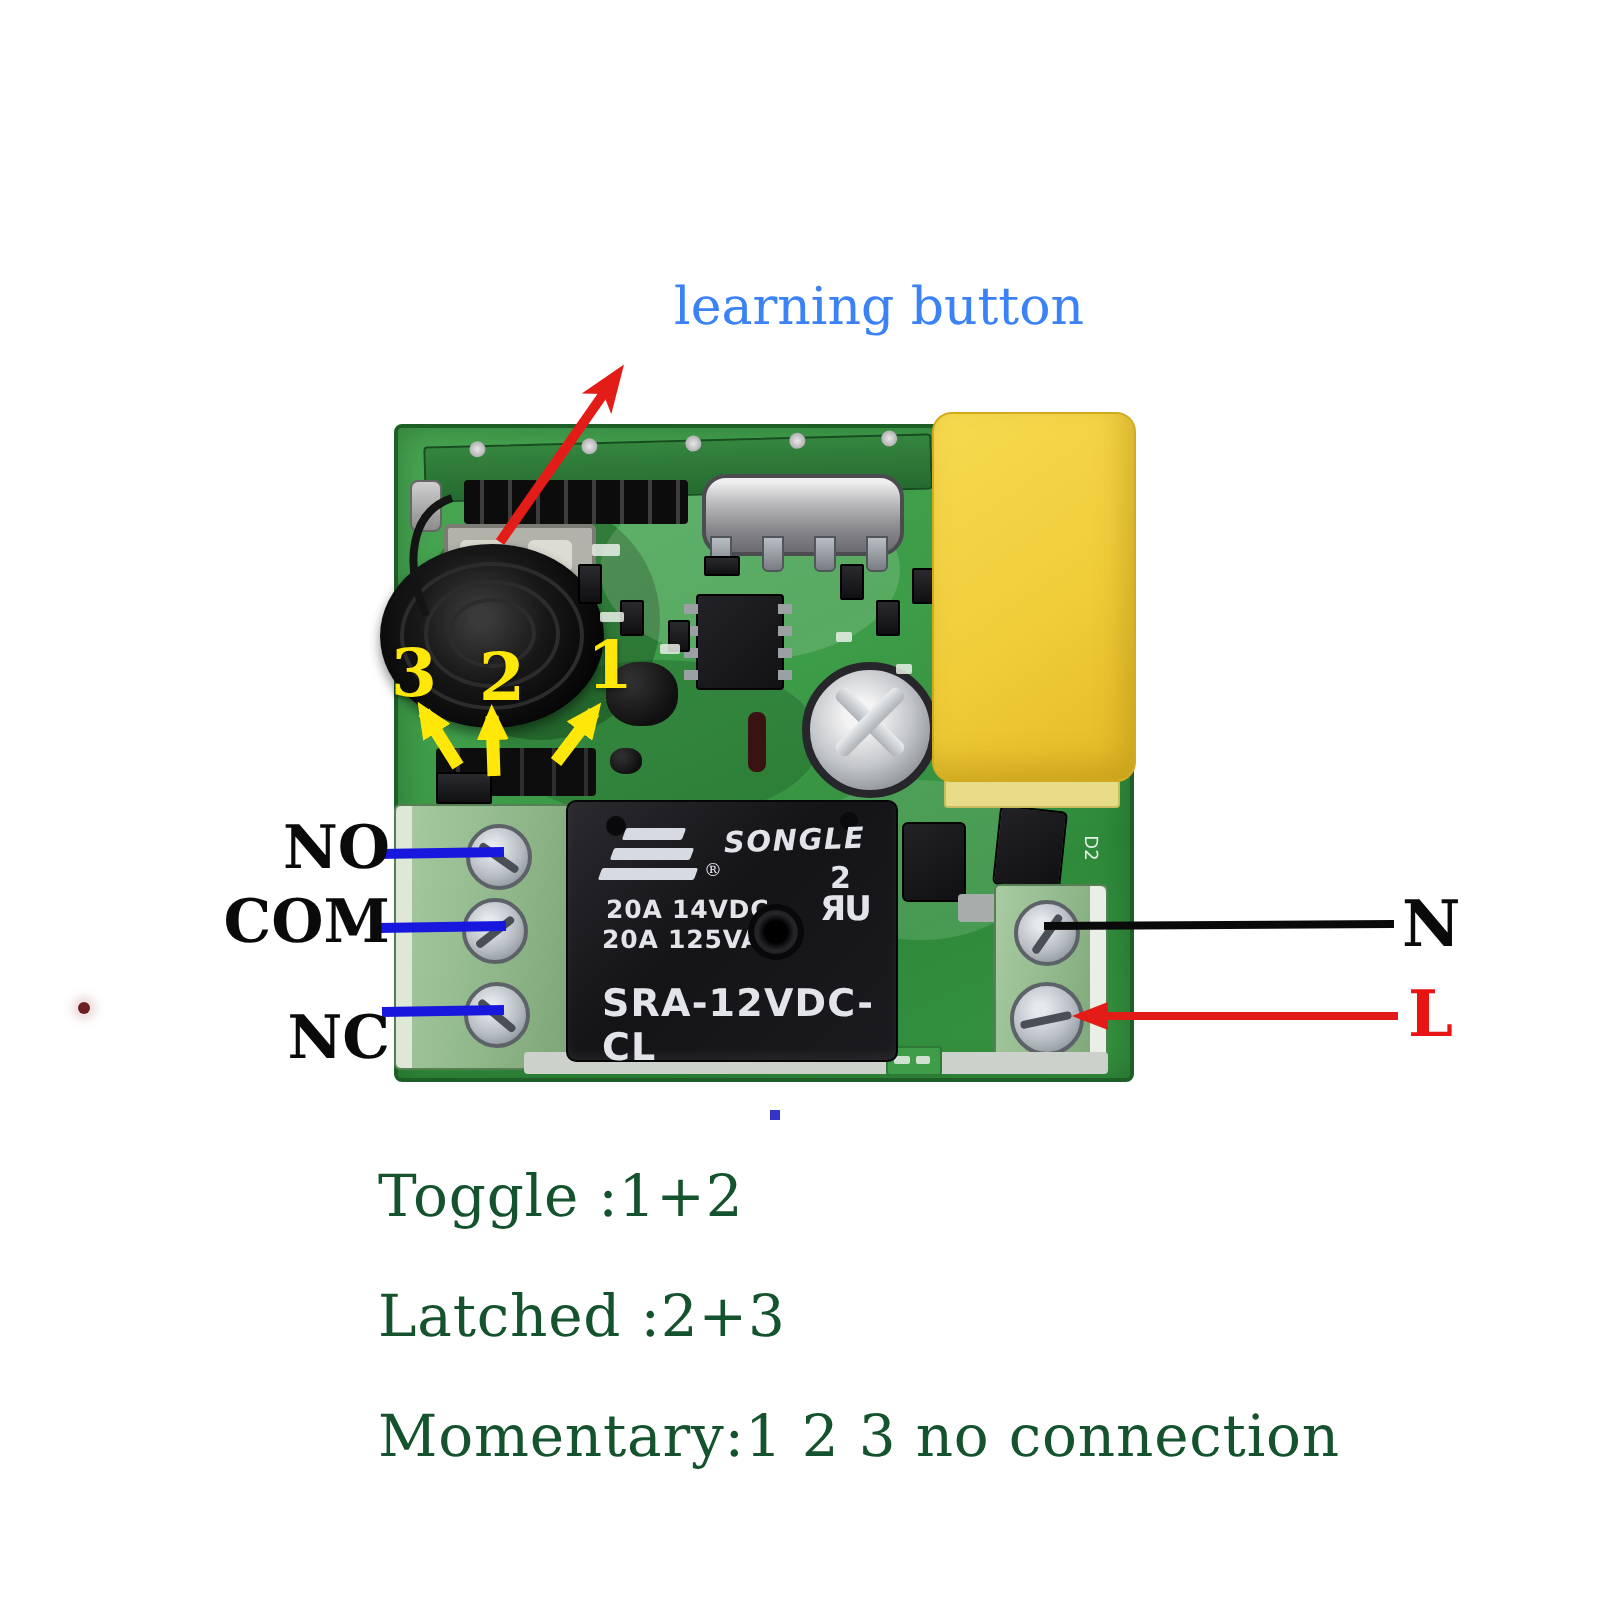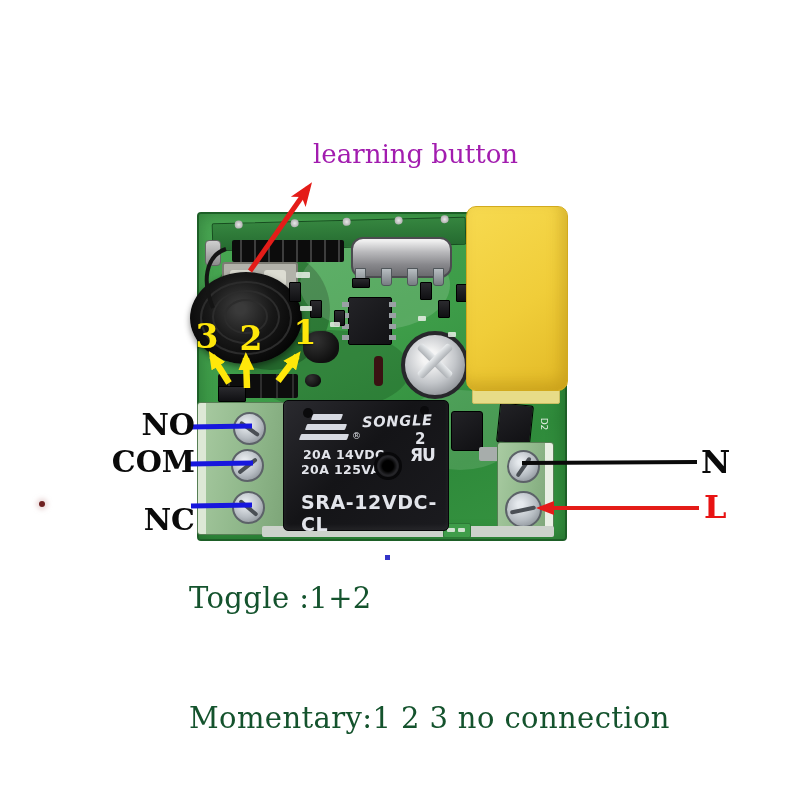--- a/index.html
+++ b/index.html
@@ -48,21 +48,21 @@
   .slot{position:absolute;left:10%;top:44%;width:80%;height:13%;background:#4a4f55;border-radius:2px;}
   .bstrip{left:262px;top:526px;width:292px;height:11px;background:#ccd2cb;border-radius:2px;}
   
   .relay{left:283px;top:400px;width:164px;height:129px;border-radius:5px;
          background:linear-gradient(135deg,#2a2a2f 0%,#141417 45%,#1b1b1f 100%);
          border:1px solid #060608;box-shadow:inset 0 -3px 5px rgba(255,255,255,.06);}
   .relay *{color:#e2e4ea;}
   .stripe{height:6px;background:#d7dae2;transform:skewX(-20deg);border-radius:1px;}
   .rfont{font-family:"DejaVu Sans","Liberation Sans",sans-serif;font-weight:bold;}
   
-  .calloutfont{color:#a21caf;}
+  .calloutfont{color:#3b82f6;margin-left:24px;}
   .pinnum{font-size:33px;font-weight:bold;color:#ffe70a;text-shadow:0 1px 2px rgba(0,0,0,.45);transform:translateX(-50%);}
   .termlabel{width:100px;text-align:right;font-size:30px;font-weight:bold;color:#0a0a0a;line-height:1.05;}
   .mains{font-size:32px;font-weight:bold;line-height:1;}
   .instr{font-size:29px;color:#14532d;letter-spacing:.4px;}
   svg.overlay{position:absolute;left:0;top:0;pointer-events:none;}
 </style>
 </head>
 <body>
 
 <div class="scene">
@@ -214,17 +214,18 @@
   <div class="abs calloutfont" style="left:313px;top:139px;font-size:26px;">learning button</div>
   <div class="abs pinnum" style="left:207px;top:317px;">3</div>
   <div class="abs pinnum" style="left:251px;top:319px;">2</div>
   <div class="abs pinnum" style="left:305px;top:313px;">1</div>
   <div class="abs termlabel" style="left:95px;top:409px;">NO</div>
   <div class="abs termlabel" style="left:95px;top:446px;">COM</div>
   <div class="abs termlabel" style="left:95px;top:504px;">NC</div>
   <div class="abs mains" style="left:701px;top:446px;color:#0a0a0a;">N</div>
   <div class="abs mains" style="left:704px;top:491px;color:#e81313;">L</div>
   <div class="abs instr" style="left:189px;top:581px;">Toggle :1+2</div>
+  <div class="abs instr" style="left:189px;top:641px;">Latched :2+3</div>
   <div class="abs instr" style="left:189px;top:701px;">Momentary:1 2 3 no connection</div>
 
   <div class="abs" style="left:39px;top:501px;width:6px;height:6px;border-radius:50%;background:#6e2020;box-shadow:0 0 4px 3px rgba(220,190,190,.5);"></div>
   <div class="abs" style="left:385px;top:555px;width:5px;height:5px;background:#3434c8;"></div>
 </div>
 
 </body></html>

